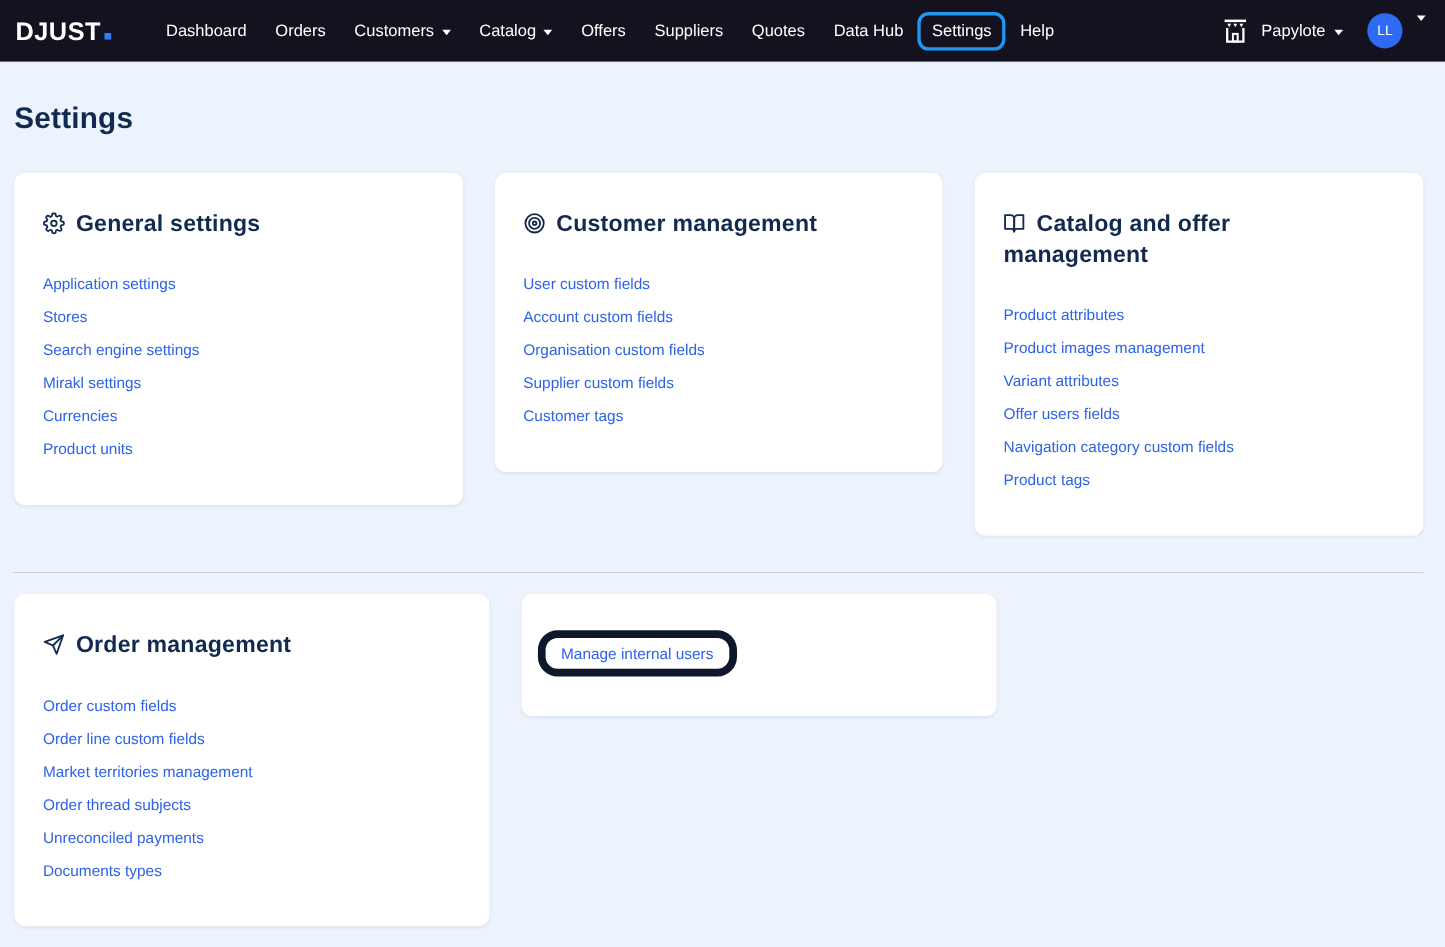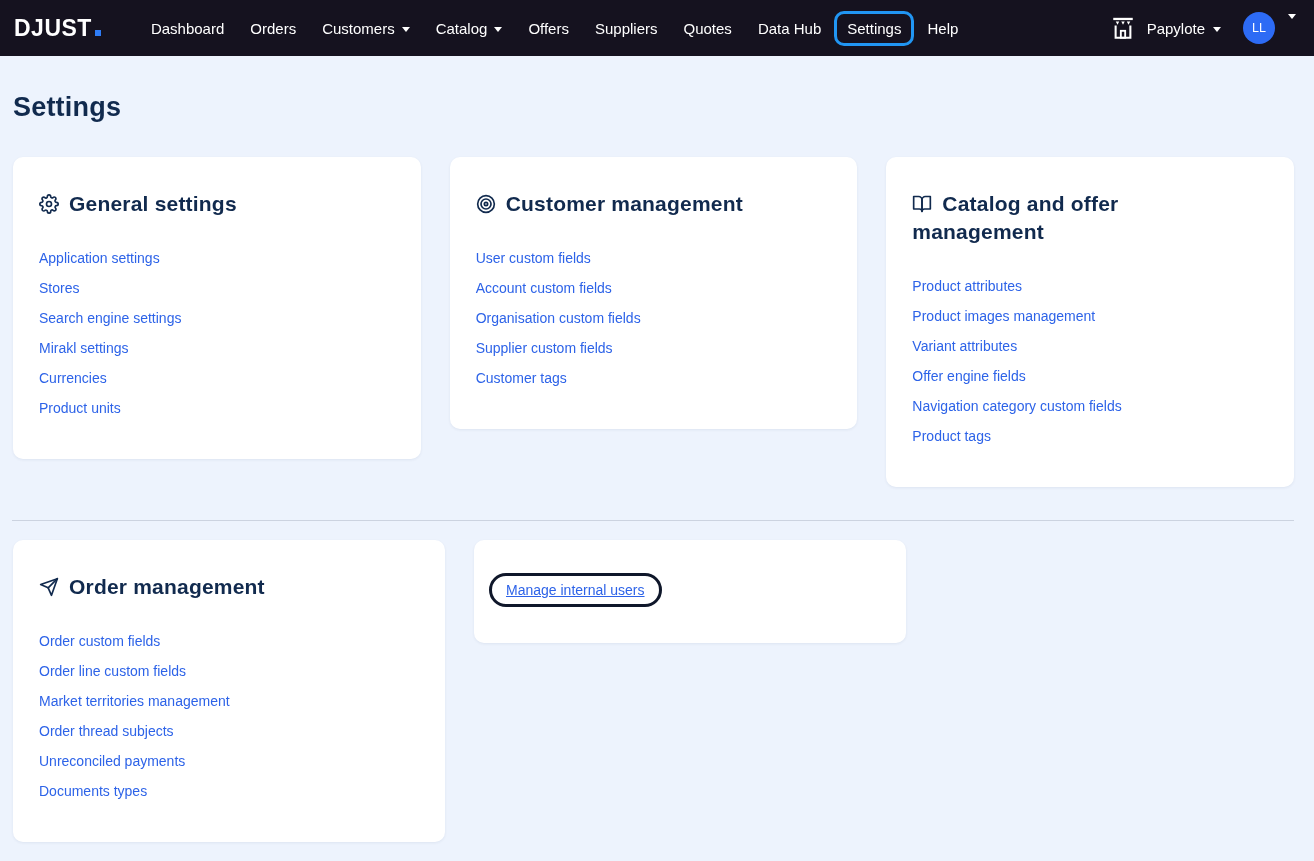--- a/index.html
+++ b/index.html
@@ -58,22 +58,22 @@
     margin:0 0 33px; line-height:28px; letter-spacing:.2px;
   }
   .card-title svg { vertical-align:-3px; margin-right:10px; }
   .card-title.narrow { max-width:272px; }
   .card-link {
     display:block; color:#2d63e8; font-size:14px; font-weight:500;
     text-decoration:none; line-height:1; margin-bottom:16px; cursor:pointer; width:max-content;
   }
   .card-link:last-child { margin-bottom:0; }
   .link-ring {
-    border:3px solid #0f172a; border-radius:18px;
-    padding:7px 14px; margin-left:-11px;text-decoration:underline;
+    border:7px solid #0f172a; border-radius:18px;
+    padding:7px 14px; margin-left:-11px;
   }
   .card.compact { padding-bottom:36px; }
   .card.compact .card-title { margin-bottom:24px; }
 
   .divider { border:none; border-top:1px solid #ccd3e0; margin:33px 0 19px -1px; }
 </style>
 </head>
 <body>
 
 <header class="navbar">
@@ -166,21 +166,21 @@
       <h2 class="card-title narrow">
         <svg width="20" height="20" viewBox="0 0 24 24" fill="none" stroke="#112a4e" stroke-width="2" stroke-linecap="round" stroke-linejoin="round">
             <path d="M2 3h6a4 4 0 0 1 4 4v14a3 3 0 0 0-3-3H2z"></path>
             <path d="M22 3h-6a4 4 0 0 0-4 4v14a3 3 0 0 1 3-3h7z"></path>
           </svg><span>Catalog and offer management</span>
       </h2>
       <div>
         <a class="card-link">Product attributes</a>
         <a class="card-link">Product images management</a>
         <a class="card-link">Variant attributes</a>
-        <a class="card-link">Offer engine fields</a>
+        <a class="card-link">Offer users fields</a>
         <a class="card-link">Navigation category custom fields</a>
         <a class="card-link">Product tags</a>
       </div>
     </section>
   </div>
 
   <hr class="divider">
 
   <div class="cards-row">
 

